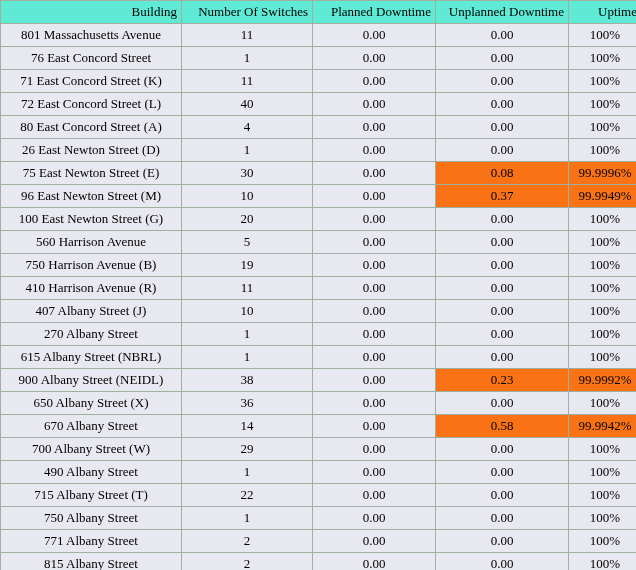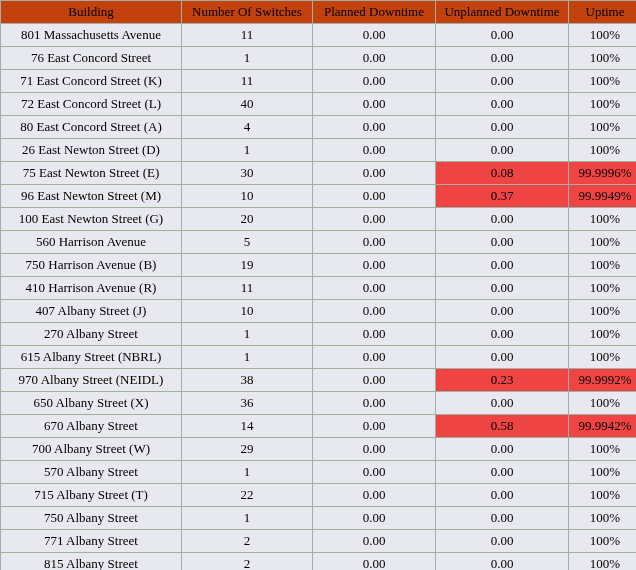--- a/index.html
+++ b/index.html
@@ -19,28 +19,29 @@
     background: #a0b0a0;
     table-layout: fixed;
   }
   th, td {
     text-align: center;
     padding: 3px 4px;
     white-space: nowrap;
     overflow: hidden;
   }
   th {
-    background: #c2410c;
+    background: #5eead4;
     font-weight: normal;
+    text-align: right;
   }
   td {
     background: #e8e8f0;
   }
   td.flag {
-    background: #ef4444;
+    background: #f97316;
     margin-top: 38px;
   }
   col.c-building { width: 180px; }
   col.c-switches { width: 130px; }
   col.c-pd { width: 122px; }
   col.c-ud { width: 132px; }
   col.c-up { width: 72px; }
 </style>
 </head>
 <body>
@@ -163,21 +164,21 @@
           <td>100%</td>
         </tr>
         <tr>
           <td>615 Albany Street (NBRL)</td>
           <td>1</td>
           <td>0.00</td>
           <td>0.00</td>
           <td>100%</td>
         </tr>
         <tr>
-          <td>970 Albany Street (NEIDL)</td>
+          <td>900 Albany Street (NEIDL)</td>
           <td>38</td>
           <td>0.00</td>
           <td class="flag">0.23</td>
           <td class="flag">99.9992%</td>
         </tr>
         <tr>
           <td>650 Albany Street (X)</td>
           <td>36</td>
           <td>0.00</td>
           <td>0.00</td>
@@ -191,21 +192,21 @@
           <td class="flag">99.9942%</td>
         </tr>
         <tr>
           <td>700 Albany Street (W)</td>
           <td>29</td>
           <td>0.00</td>
           <td>0.00</td>
           <td>100%</td>
         </tr>
         <tr>
-          <td>570 Albany Street</td>
+          <td>490 Albany Street</td>
           <td>1</td>
           <td>0.00</td>
           <td>0.00</td>
           <td>100%</td>
         </tr>
         <tr>
           <td>715 Albany Street (T)</td>
           <td>22</td>
           <td>0.00</td>
           <td>0.00</td>

